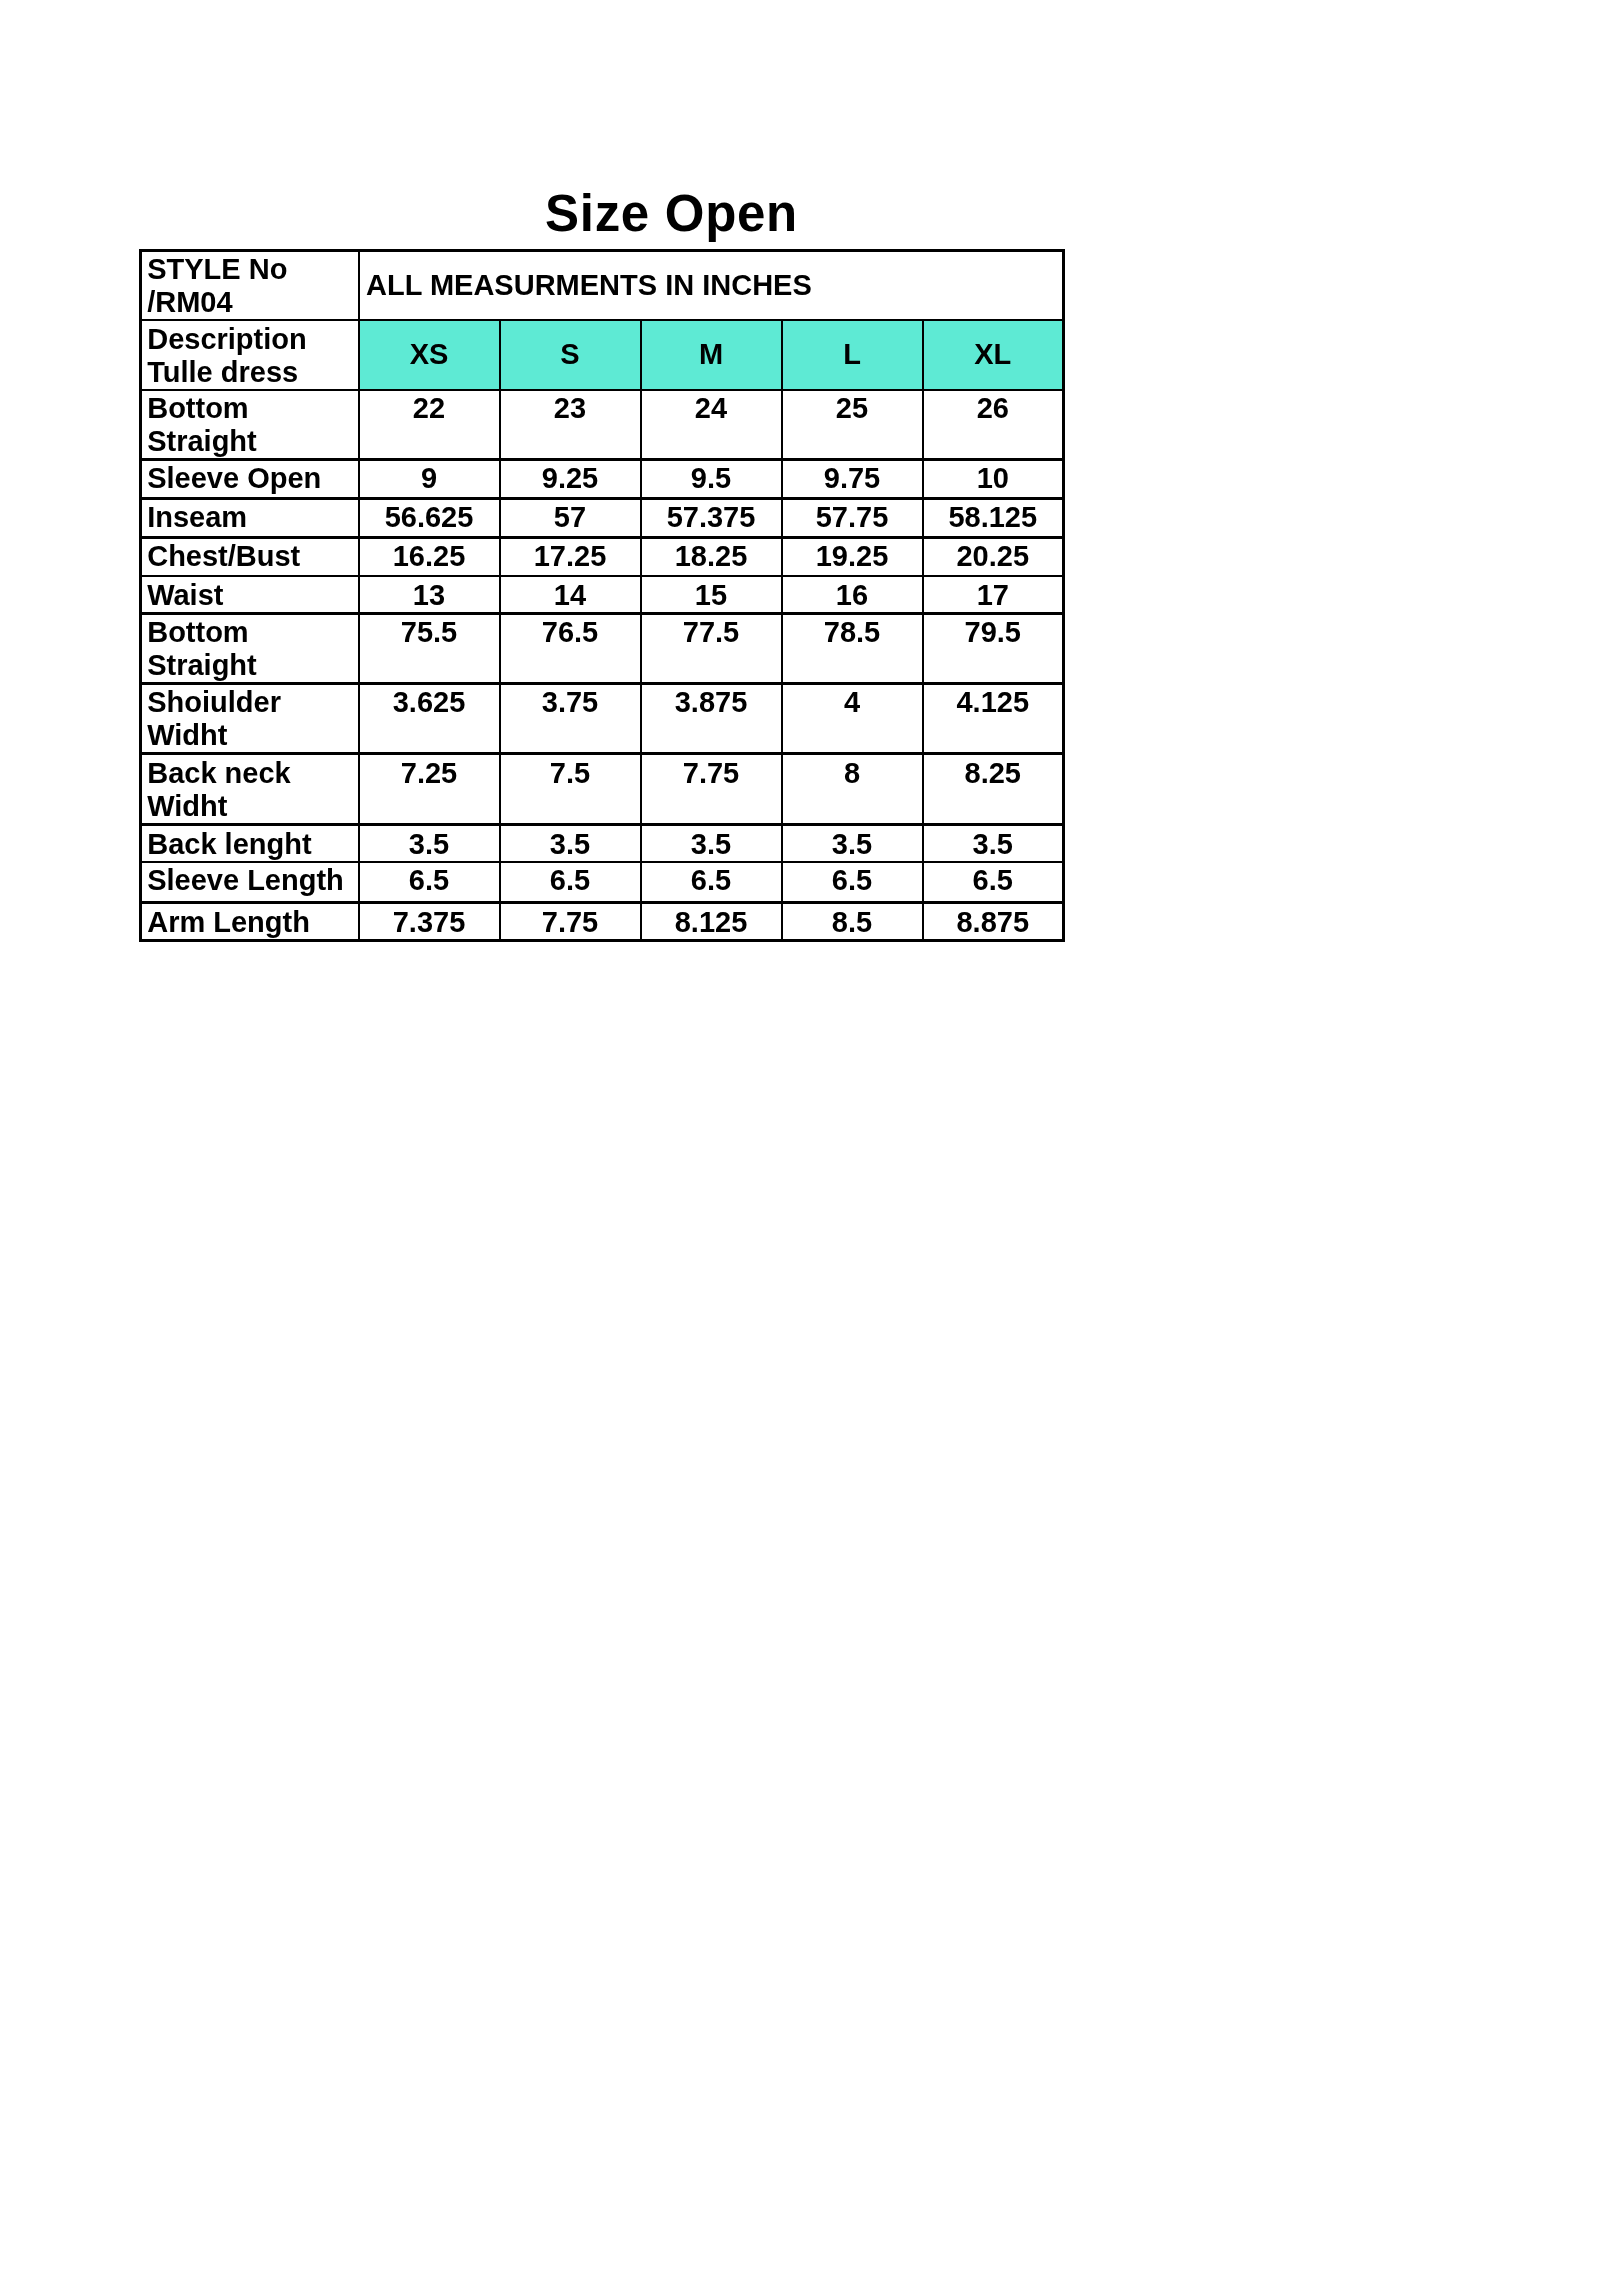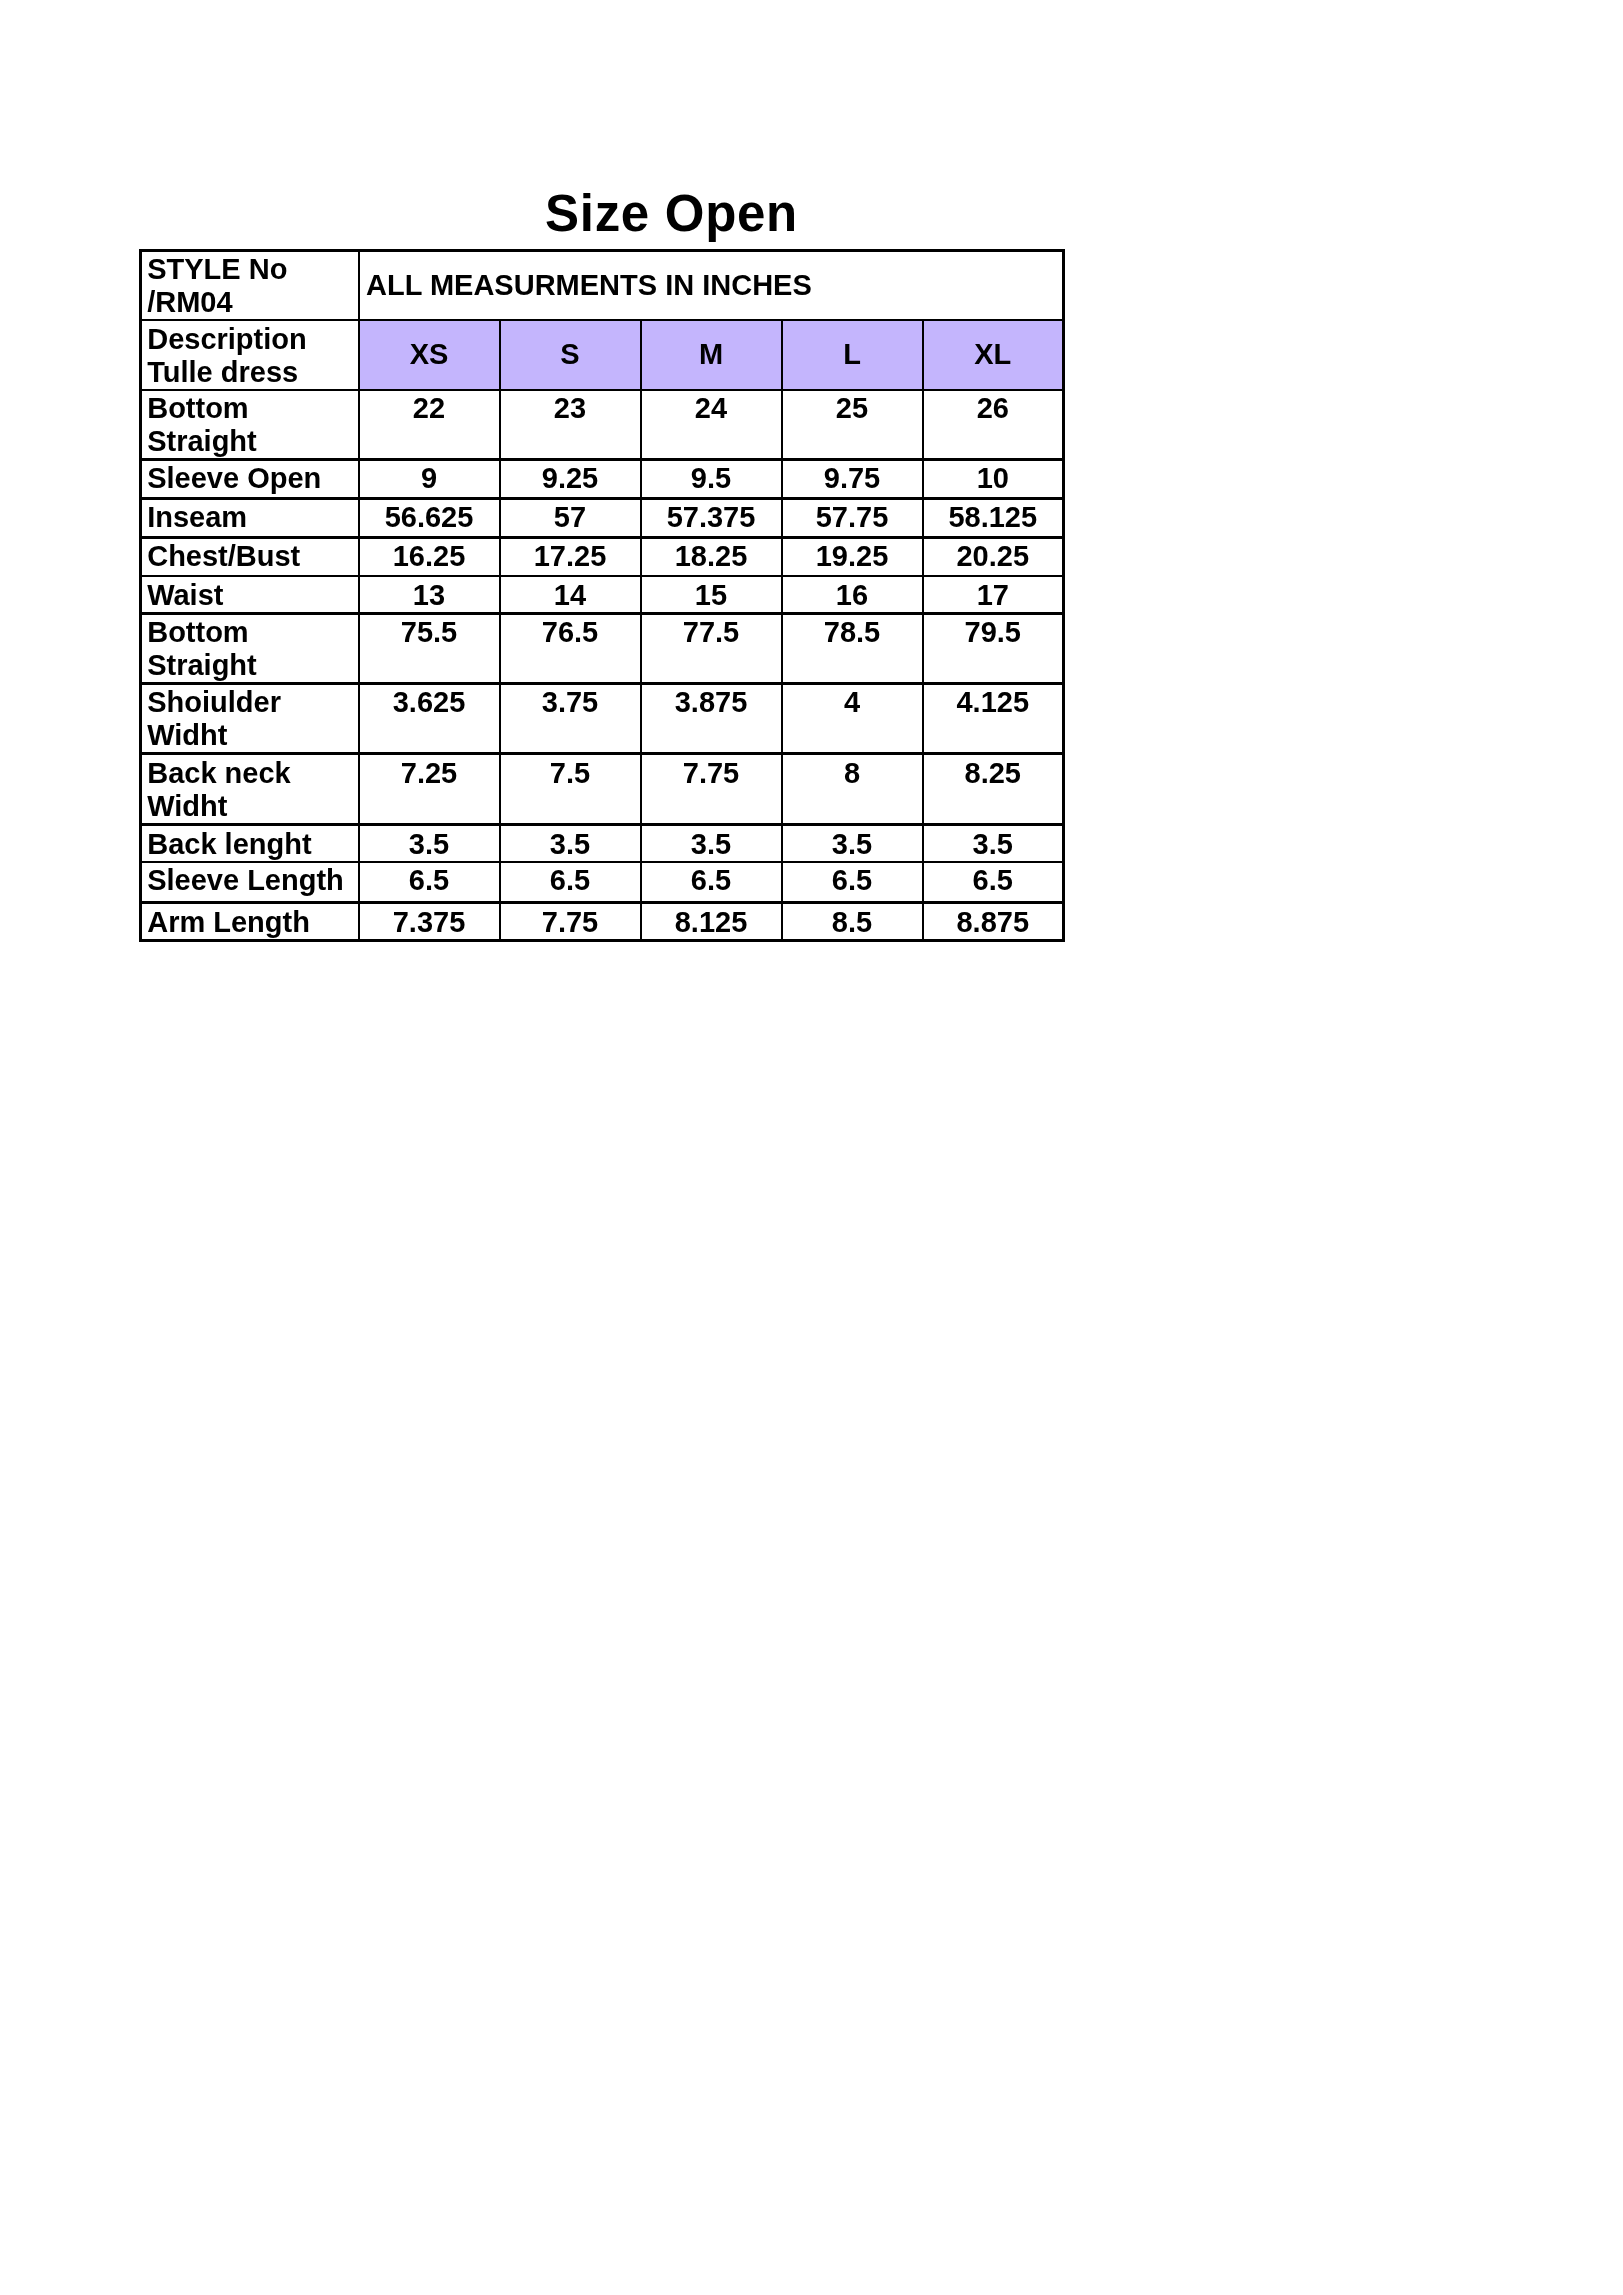--- a/index.html
+++ b/index.html
@@ -35,21 +35,21 @@
     padding: 0;
     vertical-align: top;
     font-size: 29px;
     line-height: 33px;
     overflow: hidden;
   }
   td.label { text-align: left; padding: 1.3px 2.6px 0 5.2px; }
   td.num   { text-align: center; padding-top: 1.3px; }
   td.units { text-align: left; vertical-align: middle; padding: 0 6.5px; }
   td.size-h {
-    background: #c4b5fd;
+    background: #5eead4;
     text-align: center;
     vertical-align: middle;
   }
   .ln { display: block; }
   tr.r1  { height: 65px; }
   tr.r2  { height: 67px; }
   tr.r3  { height: 34px;  }
   tr.r4  { height: 69px; }
   tr.r5  { height: 39px;  }
   tr.r6  { height: 39px;  }

